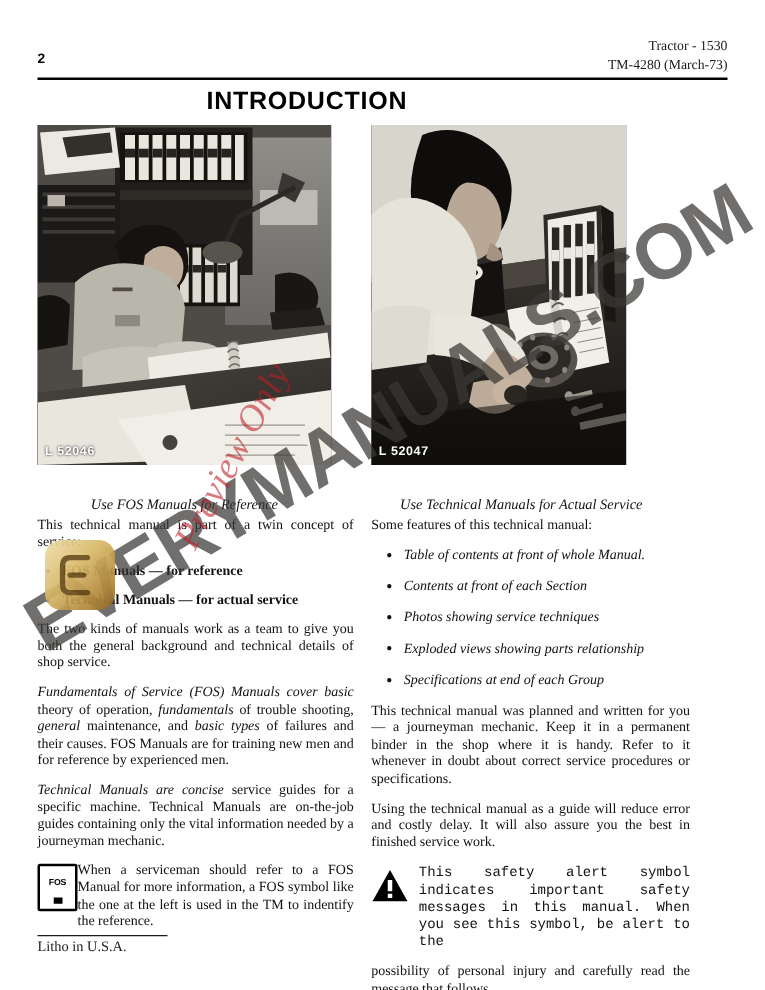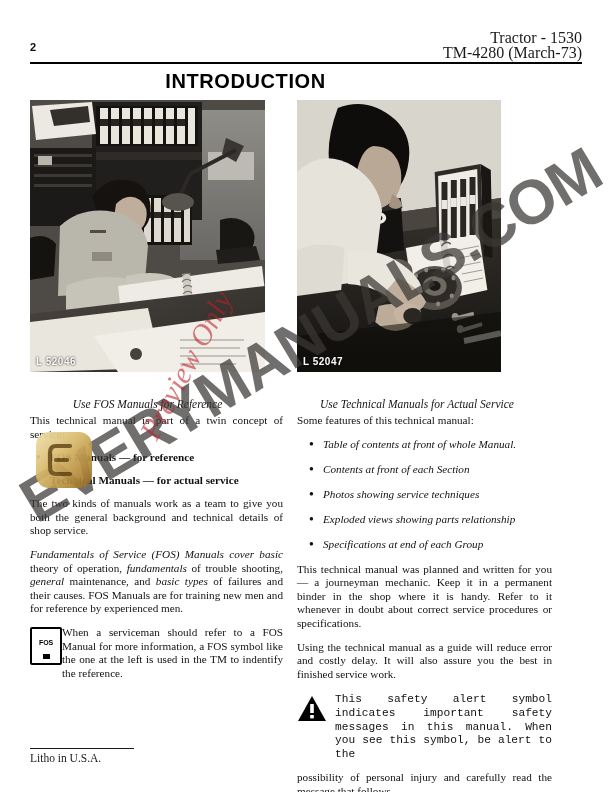--- a/index.html
+++ b/index.html
@@ -35,21 +35,21 @@
     font-family: "Liberation Sans", sans-serif;
     font-weight: bold;
     font-size: 11px;
     color: #0d0d0d;
   }
   .header-right {
     position: absolute;
     right: 0; top: 0;
     text-align: right;
     font-family: "Liberation Serif", serif;
-    font-size: 16px;
+    font-size: 11px;
     line-height: 15px;
     color: #1a1a1a;
   }
   .header-rule {
     position: absolute;
     left: 30px; top: 62px;
     width: 552px; height: 0;
     border-top: 2.4px solid #000;
   }
 
@@ -505,20 +505,21 @@
 
     <ul class="bullets">
       <li>FOS Manuals — for reference</li>
       <li>Technical Manuals — for actual service</li>
     </ul>
 
     <p>The two kinds of manuals work as a team to give you both the general background and technical details of shop service.</p>
 
     <p><i class="it">Fundamentals of Service (FOS) Manuals cover basic</i><span class="rm"> theory of operation, </span><i class="it">fundamentals</i><span class="rm"> of trouble shooting, </span><i class="it">general</i><span class="rm"> maintenance, and </span><i class="it">basic types</i><span class="rm"> of failures and their causes. FOS Manuals are for training new men and for reference by experienced men.</span></p>
 
+    <p class="last"><i class="it">Technical Manuals are concise</i><span class="rm"> service guides for a specific machine. Technical Manuals are on-the-job guides containing only the vital information needed by a journeyman mechanic.</span></p>
 
     <div class="fos-note">
       <div class="fos-icon">
         <div class="fos-text">FOS</div>
         <div class="fos-sq"></div>
       </div>
       <p>When a serviceman should refer to a FOS Manual for more information, a FOS symbol like the one at the left is used in the TM to indentify the reference.</p>
     </div>
   </div>
 

